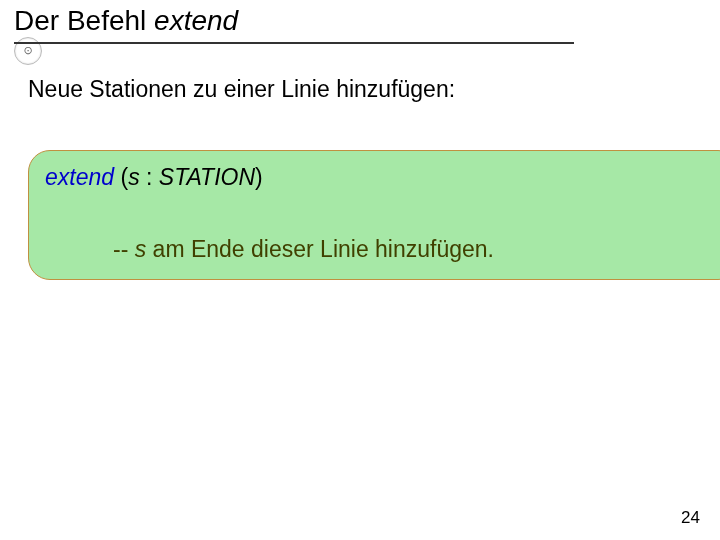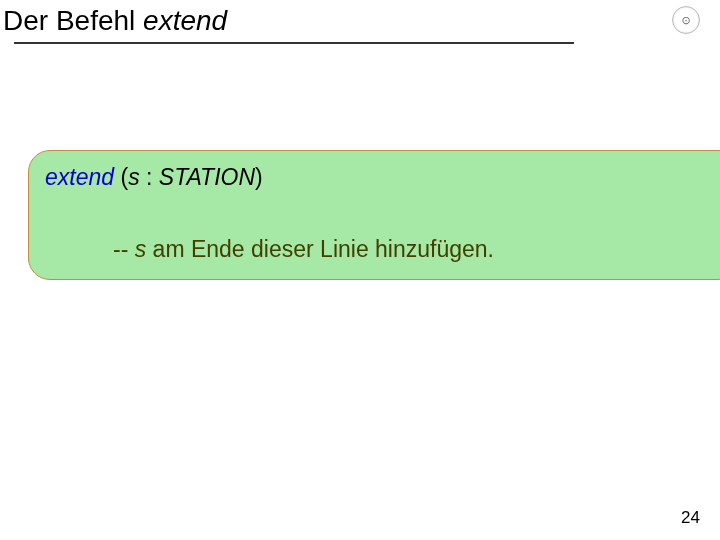--- a/index.html
+++ b/index.html
@@ -14,26 +14,27 @@
     overflow: hidden;
   }
   .slide {
     position: relative;
     width: 720px;
     height: 540px;
     box-sizing: border-box;
   }
   .title-row {
     position: absolute;
-    left: 3px;
+    left: 14px;
     top: 6px;
     right: 20px;
     display: flex;
     align-items: flex-start;
-    justify-content: space-between;
+    justify-content: flex-start;
+    flex-direction: column;
   }
   .title {
     font-size: 28px;
     line-height: 1.1;
     white-space: nowrap;
   }
   .title .italic {
     font-style: italic;
   }
   .title-underline {
@@ -115,20 +116,21 @@
   <div class="title-row">
     <div class="title">
       <span>Der Befehl </span><span class="italic">extend</span>
     </div>
     <div class="logo">
       <span>⊙</span>
     </div>
   </div>
   <div class="title-underline"></div>
 
+  <div class="subtitle">Neue Stationen zu einer Linie hinzufügen:</div>
 
   <div class="code-box">
     <div class="sig">
       <span class="kw">extend</span><span> (</span><span class="param">s</span><span> : </span><span class="type">STATION</span><span>)</span>
     </div>
     <div class="comment-line">
       <span class="dashes">-- </span><span class="param">s</span><span> am Ende dieser Linie hinzufügen.</span>
     </div>
   </div>
 

